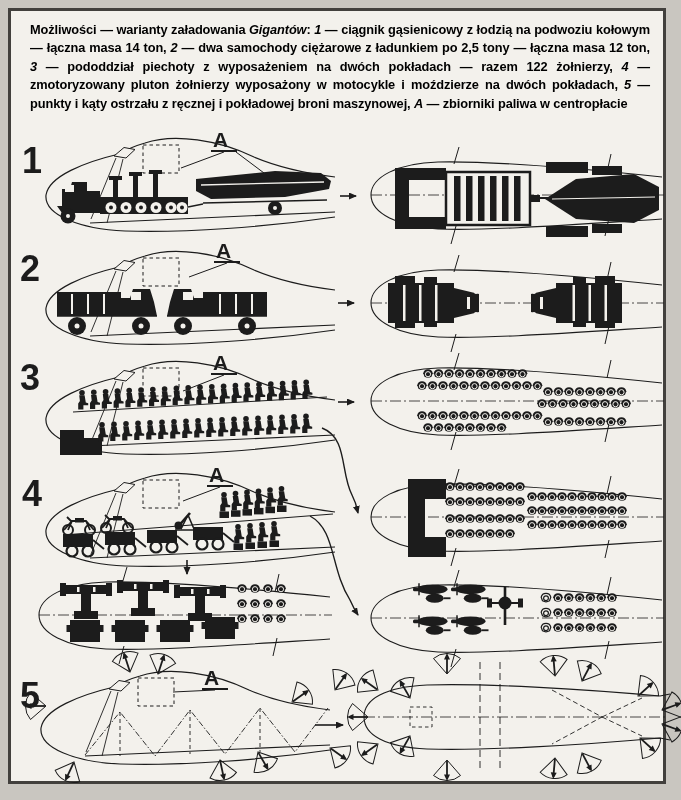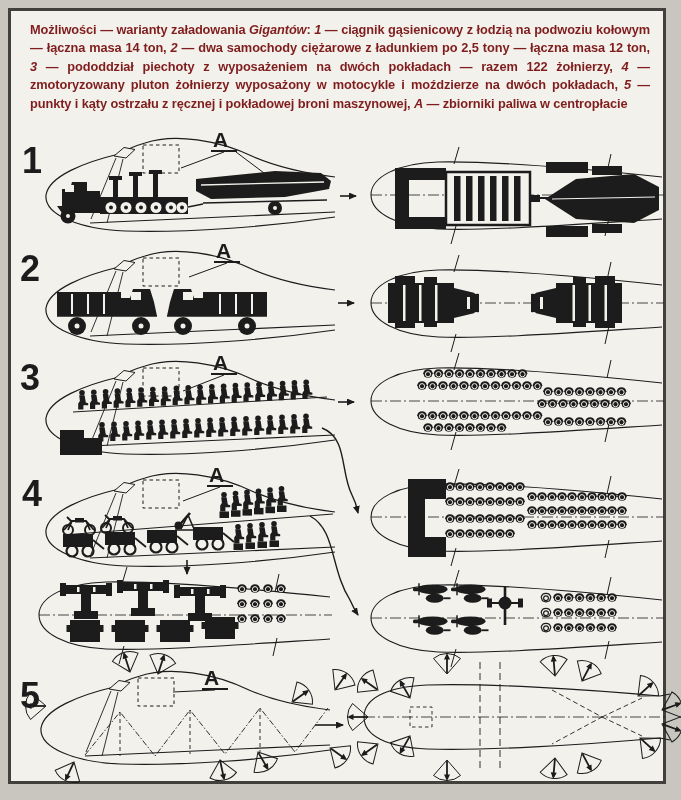--- a/index.html
+++ b/index.html
@@ -2,21 +2,21 @@
 <html><head>
 <meta charset="utf-8">
 <style>
   html,body{margin:0;padding:0;background:#c9c6c0;}
   .frame{position:relative;width:681px;height:800px;background:#c9c6c0;overflow:hidden;
          font-family:"Liberation Sans",sans-serif;color:#1c1c1c;}
   .paper{position:absolute;left:8px;top:8px;width:658px;height:776px;
          background:#f3f1ec;border:3px solid #42403d;box-sizing:border-box;}
   .caption{position:absolute;left:30px;top:21px;width:620px;
            font-size:12.8px;font-weight:bold;line-height:18.4px;
-           text-align:justify;letter-spacing:-0.1px;color:#7f1d1d;}
+           text-align:justify;letter-spacing:-0.1px;color:#000000;}
   .caption .it{font-style:italic;}
   svg.art{position:absolute;left:0;top:0;}
   .num{font-family:"Liberation Sans",sans-serif;font-weight:bold;font-size:36px;fill:#1c1c1c;}
   .alabel{font-family:"Liberation Sans",sans-serif;font-weight:bold;font-size:21px;fill:#1c1c1c;}
 </style>
 </head>
 <body>
 
 <div class="frame">
   <div class="paper"></div>

